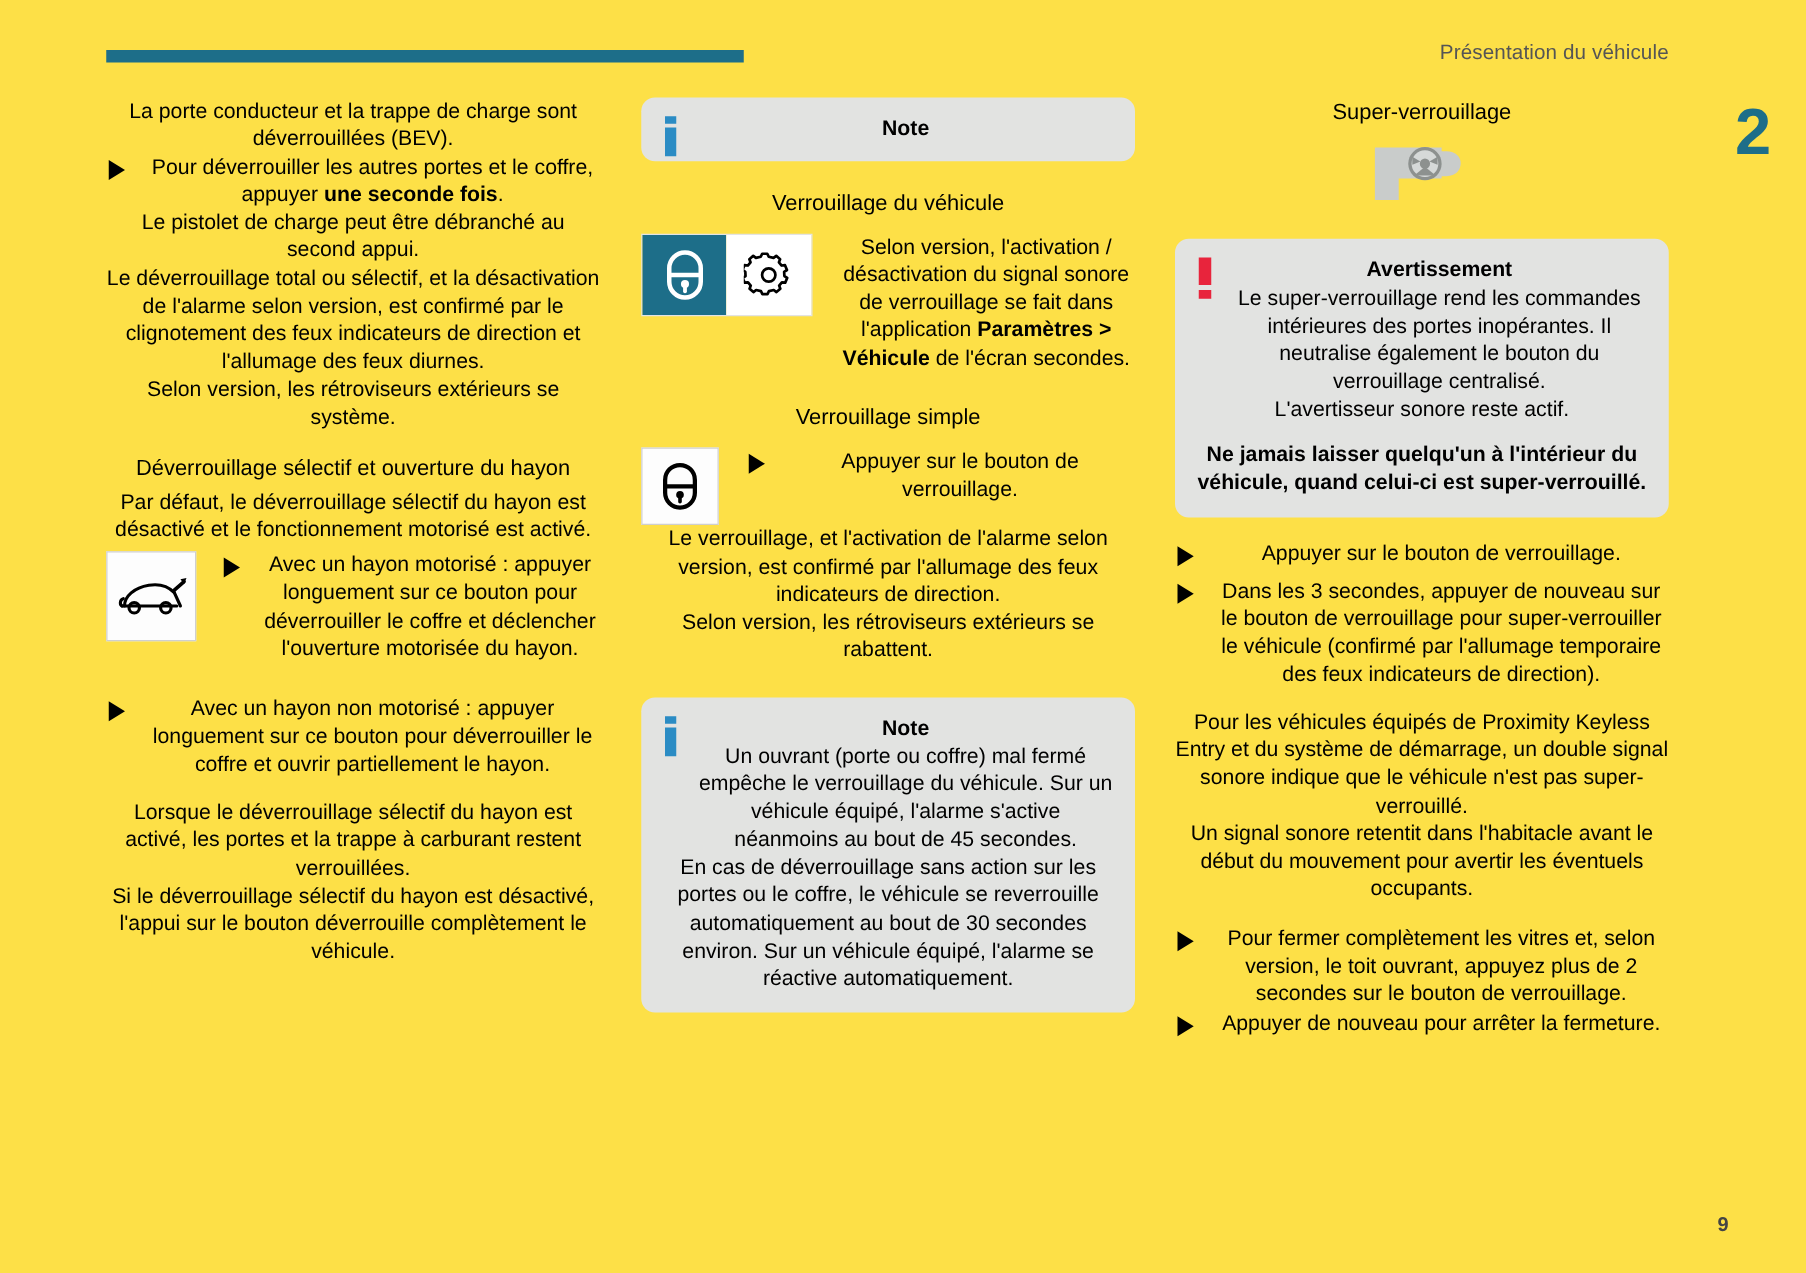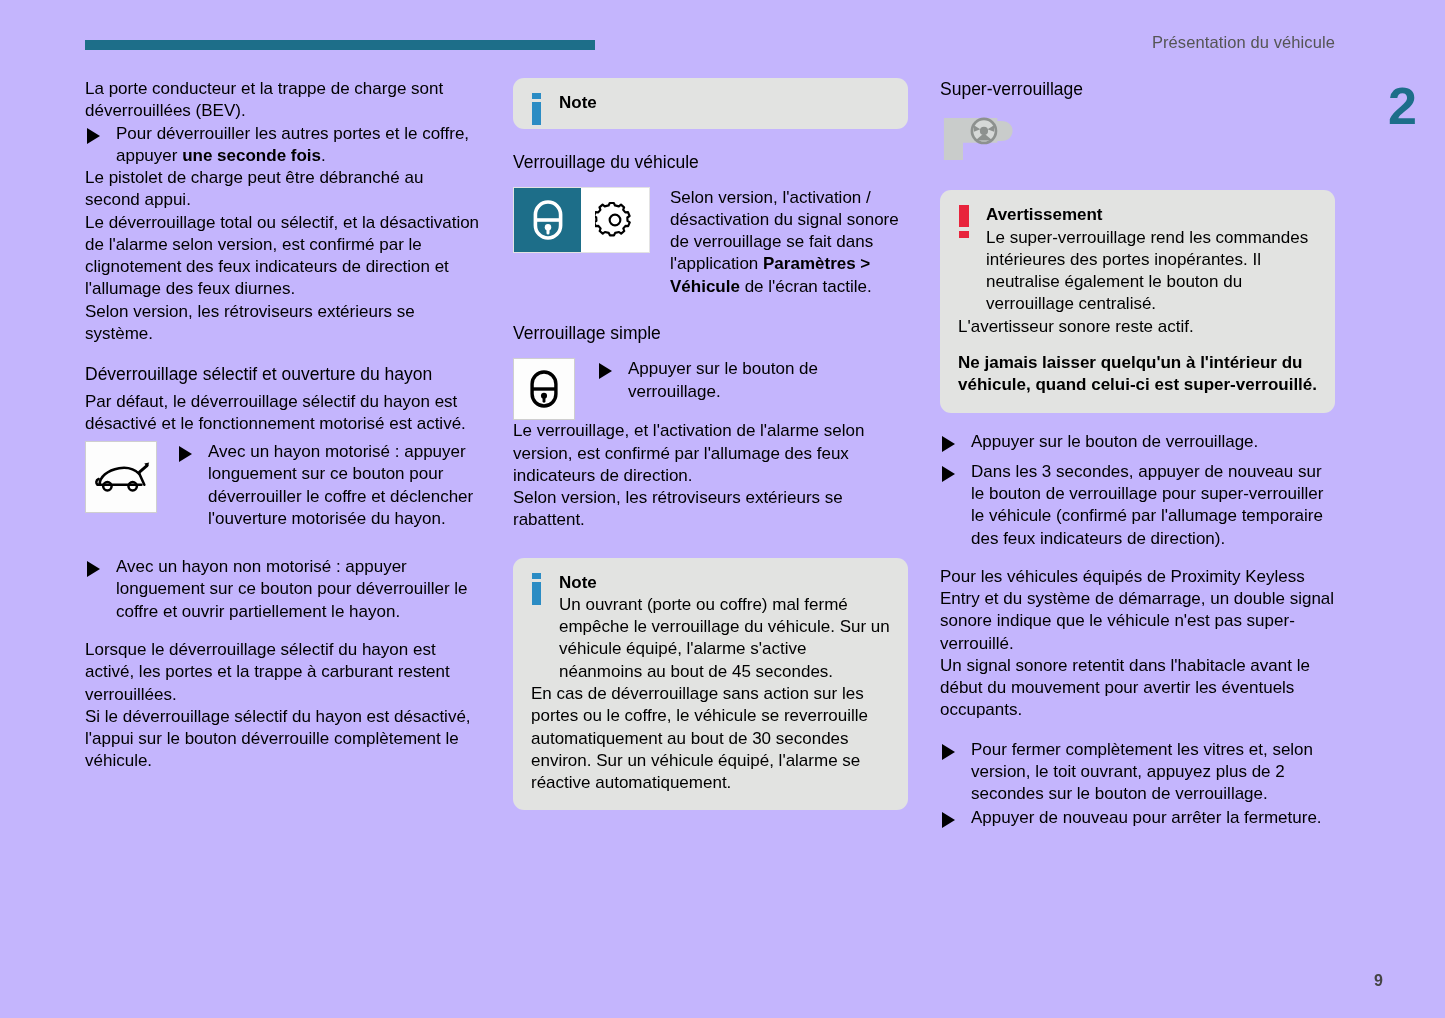--- a/index.html
+++ b/index.html
@@ -8,22 +8,23 @@
     background: #ffffff;
   }
   body {
     font-family: "Liberation Sans", sans-serif;
     color: #000000;
   }
   #page {
     position: relative;
     width: 1445px;
     height: 1018px;
-    background: #c4b5fd;
+    background: #fde047;
     overflow: hidden;
+    text-align: center;
   }
 
   
   .header-rule {
     position: absolute;
     left: 85px;
     top: 40px;
     width: 510px;
     height: 10px;
     background: #1d6e89;
@@ -314,21 +315,21 @@
         <div class="half-white">
           <svg viewBox="0 0 48 48" width="40" height="40" aria-hidden="true">
             <g fill="none" stroke="#000" stroke-width="2.6" stroke-linejoin="round">
               <path d="M24 6.5 l4.6 1.1 2.6 -2.0 3.7 3.2 -1.1 3.0 2.6 3.1 3.2 -0.3 1.9 4.6 -2.7 1.8 0.2 4.0 2.7 1.8 -1.9 4.6 -3.2 -0.3 -2.6 3.1 1.1 3.0 -3.7 3.2 -2.6 -2.0 -4.6 1.1 -1.4 2.9 -4.9 0 -1.4 -2.9 -4.6 -1.1 -2.6 2.0 -3.7 -3.2 1.1 -3.0 -2.6 -3.1 -3.2 0.3 -1.9 -4.6 2.7 -1.8 -0.2 -4.0 -2.7 -1.8 1.9 -4.6 3.2 0.3 2.6 -3.1 -1.1 -3.0 3.7 -3.2 2.6 2.0 4.6 -1.1 1.4 -2.9 4.9 0 z"></path>
               <circle cx="24" cy="24" r="6.4"></circle>
             </g>
           </svg>
         </div>
       </div>
       <div class="figtext">
-        <span>Selon version, l'activation / désactivation du signal sonore de verrouillage se fait dans l'application </span><b>Paramètres &gt; Véhicule</b><span> de l'écran tactile.</span>
+        <span>Selon version, l'activation / désactivation du signal sonore de verrouillage se fait dans l'application </span><b>Paramètres &gt; Véhicule</b><span> de l'écran secondes.</span>
       </div>
     </div>
 
     <h3 class="subhead" style="margin-top:24px;">Verrouillage simple</h3>
 
     <div class="figrow" style="margin-top:14px;">
       <div class="icon-box box-lock">
         <svg viewBox="0 0 40 48" width="34" height="42" aria-hidden="true">
           <rect x="6" y="4" width="28" height="40" rx="14" ry="14" fill="none" stroke="#000" stroke-width="4"></rect>
           <path d="M6 24 L34 24" stroke="#000" stroke-width="4"></path>

